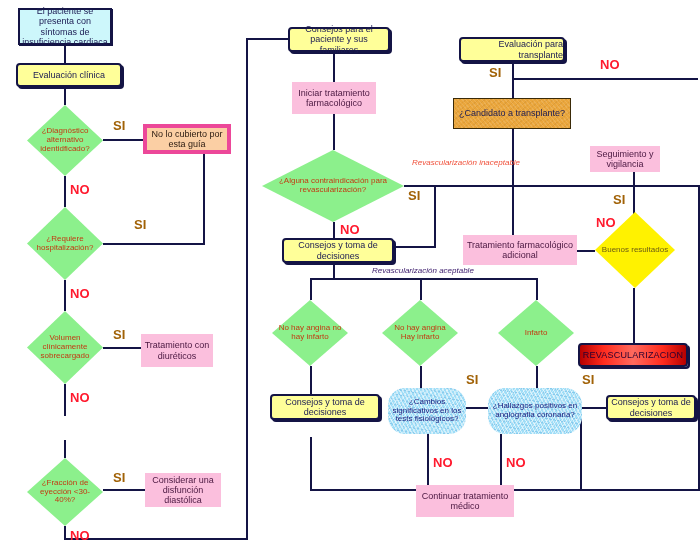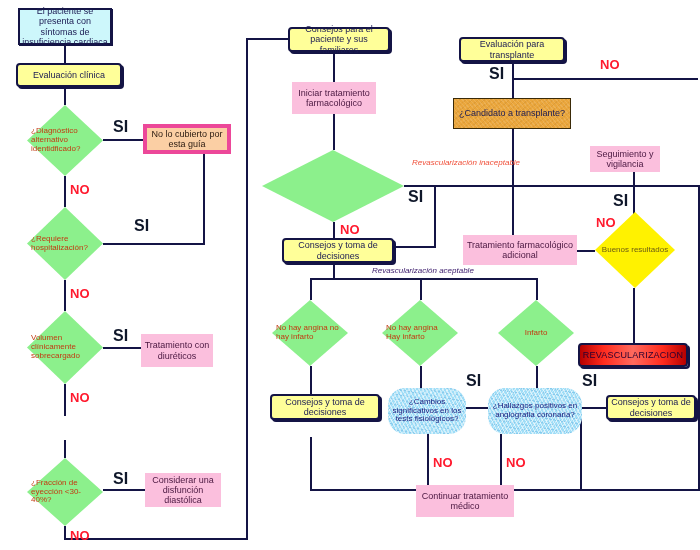--- a/index.html
+++ b/index.html
@@ -66,34 +66,34 @@
     position:absolute;z-index:5;
     display:flex;align-items:center;justify-content:center;
   }
   .diamond .shape{
     position:absolute;left:0;top:0;width:100%;height:100%;
     clip-path:polygon(50% 0,100% 50%,50% 100%,0 50%);
     background:#8cf08c;
   }
   .diamond.yellowd .shape{background:#fff200;}
   .diamond .dtext{
-    position:relative;z-index:2;text-align:left;line-height:1.1;
+    position:relative;z-index:2;text-align:center;line-height:1.1;
     font-size:8px;color:#c23a12;padding:0 4px;
   }
   .diamond.wide .dtext{font-size:8px;}
   .diamond.yellowd .dtext{color:#6b5b14;}
 
   
   .ln{position:absolute;background:#141445;z-index:2;}
   .lh{height:2px;}
   .lv{width:2px;}
 
   
   .lbl{position:absolute;z-index:6;font-weight:bold;white-space:nowrap;}
-  .si{color:#0f172a;font-size:16px;}
+  .si{color:#a16207;font-size:13px;}
   .no{color:#ff1a2e;font-size:13px;}
   .itl{position:absolute;z-index:6;font-style:italic;font-size:8px;white-space:nowrap;}
   .itl-red{color:#f0503a;}
   .itl-pur{color:#3a1a6b;}
 </style>
 </head>
 <body>
 
 <div id="canvas">
 
@@ -201,20 +201,21 @@
   <div class="lbl si" style="left:113px;top:470px;">SI</div>
   <div class="node pink" style="left:145px;top:473px;width:76px;height:34px;">Considerar una disfunción diastólica</div>
   <div class="lbl no" style="left:70px;top:528px;">NO</div>
 
   <div class="node proc" style="left:288px;top:27px;width:102px;height:25px;">Consejos para el paciente y sus familiares</div>
 
   <div class="node pink" style="left:292px;top:82px;width:84px;height:32px;">Iniciar tratamiento farmacológico</div>
 
   <div class="diamond wide" style="left:262px;top:150px;width:142px;height:72px;">
     <div class="shape"></div>
+    <div class="dtext">¿Alguna contraindicación para revascularización?</div>
   </div>
   <div class="itl itl-red" style="left:412px;top:158px;">Revascularización inaceptable</div>
   <div class="lbl si" style="left:408px;top:188px;">SI</div>
   <div class="lbl no" style="left:340px;top:222px;">NO</div>
 
   <div class="node proc" style="left:282px;top:238px;width:112px;height:25px;">Consejos y toma de decisiones</div>
   <div class="itl itl-pur" style="left:372px;top:266px;">Revascularización aceptable</div>
 
   <div class="diamond" style="left:272px;top:300px;width:76px;height:66px;">
     <div class="shape"></div>
@@ -240,21 +241,21 @@
 
   <div class="node bluebox" style="left:488px;top:388px;width:94px;height:46px;">¿Hallazgos positivos en angiografia coronaria?</div>
 
   <div class="node proc" style="left:606px;top:395px;width:90px;height:25px;">Consejos y toma de decisiones</div>
 
   <div class="lbl no" style="left:433px;top:455px;">NO</div>
   <div class="lbl no" style="left:506px;top:455px;">NO</div>
 
   <div class="node pink" style="left:416px;top:485px;width:98px;height:32px;">Continuar tratamiento médico</div>
 
-  <div class="node proc" style="left:459px;top:37px;width:106px;height:25px;">Evaluación para transplante</div>
+  <div class="node proc" style="left:459px;top:37px;width:106px;height:25px;text-align:right;">Evaluación para transplante</div>
   <div class="lbl si" style="left:489px;top:65px;">SI</div>
   <div class="lbl no" style="left:600px;top:57px;">NO</div>
 
   <div class="node orange" style="left:453px;top:98px;width:118px;height:31px;">¿Candidato a transplante?</div>
 
   <div class="node pink" style="left:590px;top:146px;width:70px;height:26px;">Seguimiento y vigilancia</div>
   <div class="lbl si" style="left:613px;top:192px;">SI</div>
 
   <div class="node pink" style="left:463px;top:235px;width:114px;height:30px;">Tratamiento farmacológico adicional</div>
   <div class="lbl no" style="left:596px;top:215px;">NO</div>

